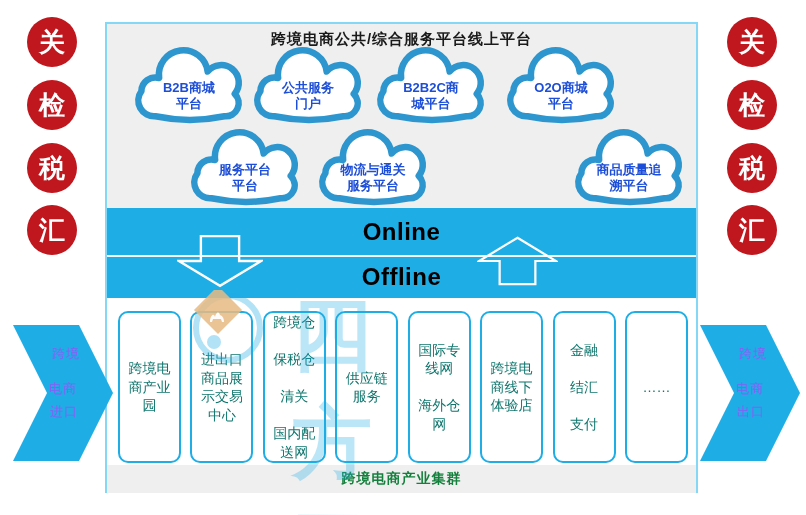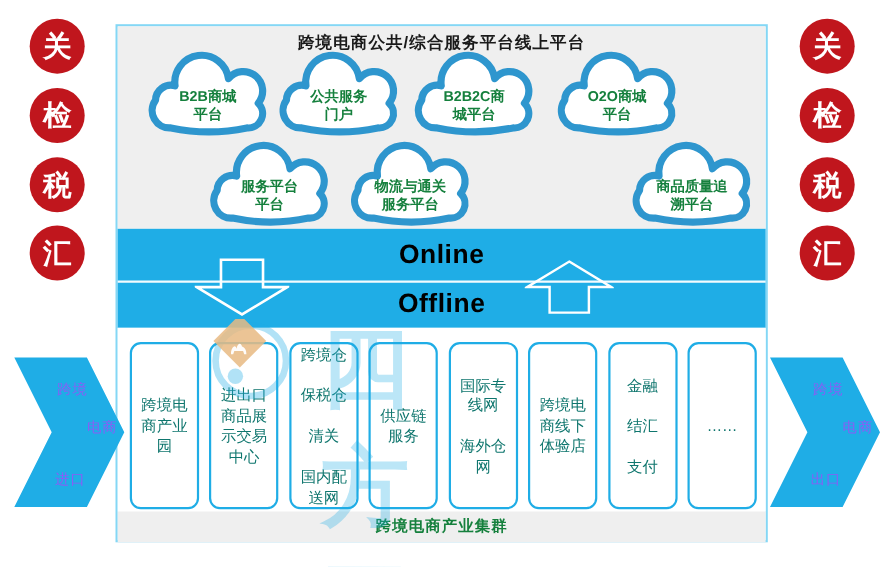--- a/index.html
+++ b/index.html
@@ -25,21 +25,21 @@
   .platform-title{
     position:absolute;left:0;top:6px;width:100%;text-align:center;
     font-size:15px;font-weight:600;color:#1a1a1a;letter-spacing:1px;
   }
   .cloud{position:absolute;width:112px;height:84px;}
   .cloud svg{position:absolute;left:0;top:0;width:112px;height:82px;overflow:visible;}
   .cloud-label{
     position:absolute;left:0;right:0;top:0;bottom:0;
     display:flex;align-items:center;justify-content:center;padding-top:20px;
     text-align:center;white-space:pre-line;
-    font-size:13px;line-height:16px;font-weight:600;color:#15803d;
+    font-size:13px;line-height:16px;font-weight:600;color:#1d4ed8;
   }
   
   .band{
     position:absolute;left:0;top:184px;width:589px;height:90px;background:#1FADE6;
   }
   .band-half{
     position:absolute;left:0;width:100%;display:flex;align-items:center;justify-content:center;
     color:#000000;font-weight:bold;font-size:24px;letter-spacing:.5px;
   }
   .band-divider{position:absolute;left:0;top:47px;width:100%;height:0;border-top:2px solid rgba(255,255,255,.95);}
@@ -60,22 +60,22 @@
   .industry-footer{
     position:absolute;left:0;top:441px;width:589px;height:28px;background:#EFEFEF;
     display:flex;align-items:center;justify-content:center;
     font-size:14px;font-weight:600;color:#15803d;letter-spacing:1px;
   }
   
   .flow-arrow{position:absolute;width:110px;height:140px;z-index:8;}
   .flow-arrow svg{position:absolute;left:0;top:0;}
   .flow-line{position:absolute;color:#8b5cf6;font-size:13px;font-weight:normal;letter-spacing:1px;}
   .flow-line.l1{left:45px;top:22px;}
-  .flow-line.l2{left:72px;top:57px;}
-  .flow-line.l3{left:43px;top:104px;}
+  .flow-line.l2{left:42px;top:57px;}
+  .flow-line.l3{left:43px;top:80px;}
   
   .watermark{position:absolute;z-index:6;pointer-events:none;}
   .watermark-text{
     position:absolute;left:292px;top:282px;
     font-size:80px;font-weight:bold;letter-spacing:5px;
     color:rgba(31,173,230,0.30);
     font-family:"DejaVu Sans","Liberation Sans",sans-serif;
   }
 </style>
 </head>

